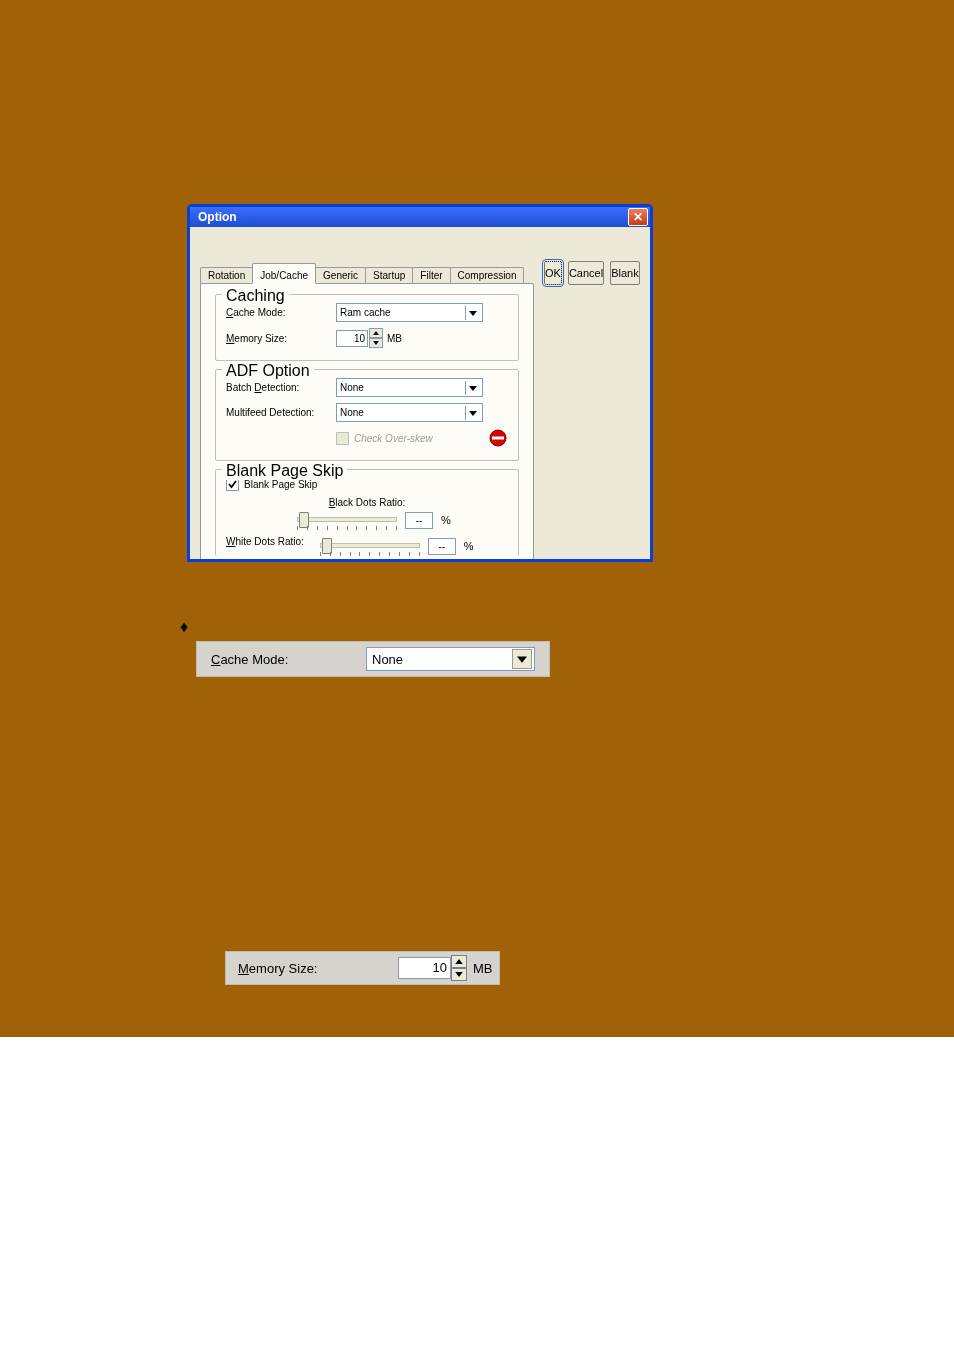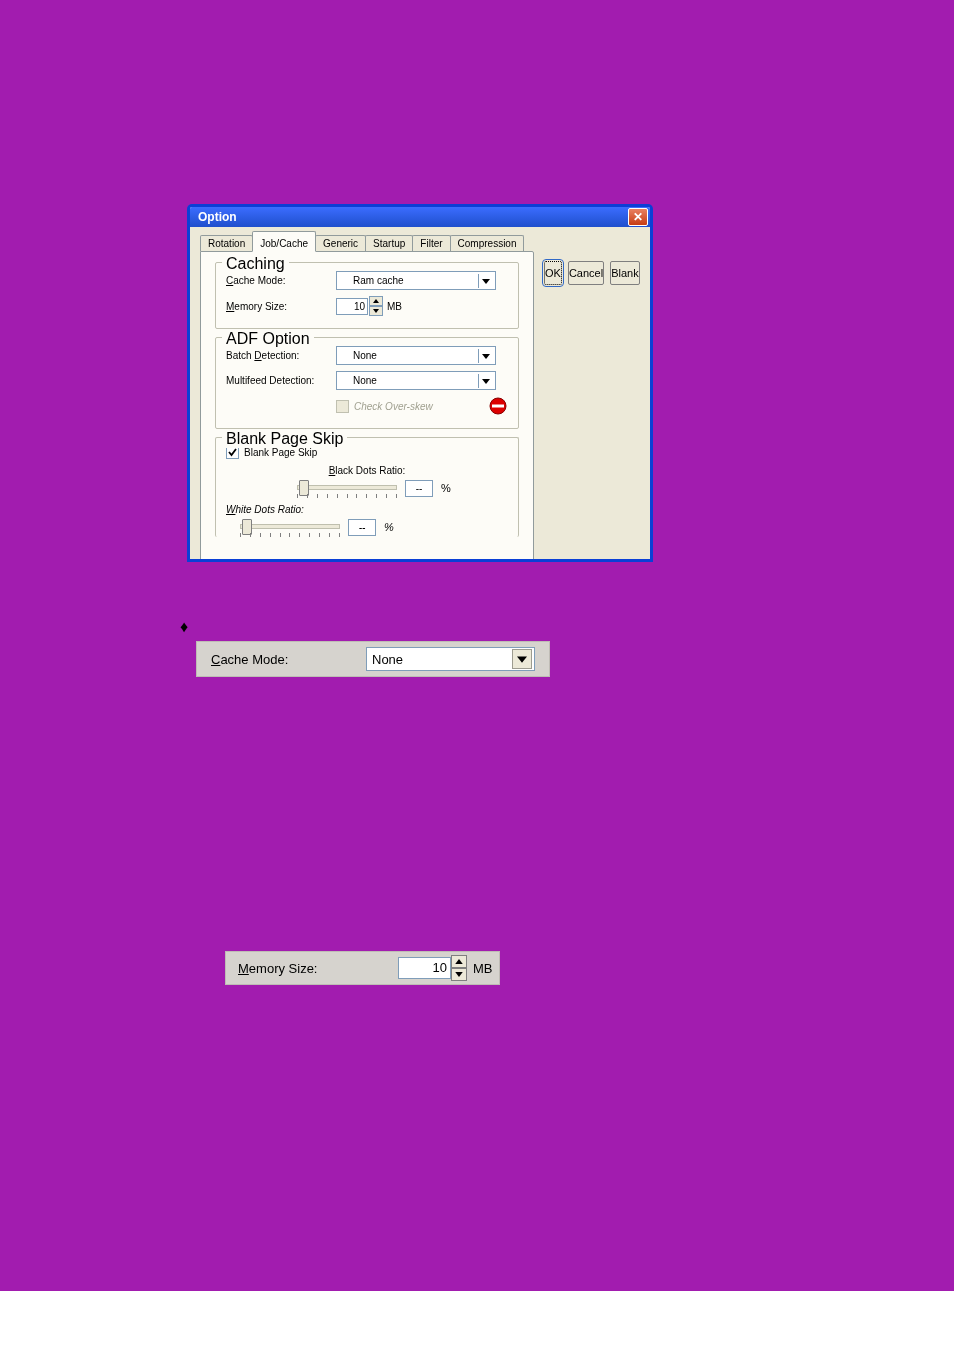--- a/index.html
+++ b/index.html
@@ -6,23 +6,23 @@
     margin: 0;
     padding: 0;
     background: #fff;
     font-family: Tahoma, Arial, sans-serif;
     font-size: 11px;
     color: #000;
   }
 
   .page {
     width: 954px;
-    height: 1291px;
-    position: relative;
-    background: #a21caf;
+    height: 1037px;
+    position: relative;
+    background: #a16207;
   }
 
   
   .option-window {
     position: absolute;
     left: 188px;
     top: 205px;
     width: 460px;
     height: 352px;
     border: 2px solid #0a3fd6;
@@ -71,20 +71,21 @@
     position: relative;
   }
 
   .tabs {
     display: flex;
     align-items: flex-end;
     gap: 0;
     height: 18px;
     position: relative;
     z-index: 2;
+    margin-top: 32px;
   }
   .tab {
     border: 1px solid #919b9c;
     border-bottom: none;
     background: #ece9d8;
     padding: 2px 7px;
     font-size: 10px;
     margin-right: -1px;
     border-radius: 2px 2px 0 0;
     cursor: pointer;
@@ -135,21 +136,21 @@
   }
   .form-label .ul { text-decoration: underline; }
   .select {
     width: 140px;
     height: 17px;
     background: #fff;
     border: 1px solid #7f9db9;
     display: flex;
     align-items: center;
     justify-content: space-between;
-    padding: 0 2px 0 16px;
+    padding: 0 2px 0 3px;
     font-size: 10px;
   }
   .select .arrow {
     width: 14px;
     height: 14px;
     border-left: 1px solid #7f9db9;
     display: flex;
     align-items: center;
     justify-content: center;
   }
@@ -495,21 +496,21 @@
                       <span></span>
                       <span></span>
                       <span></span>
                     </div>
                 </div>
                 <div class="slider-value">--</div>
                 <span>%</span>
               </div>
             </div>
 
-            <div class="form-row" style="flex-direction:column;align-items:flex-start;gap:2px;font-style:italic;">
+            <div class="form-row" style="flex-direction:row;align-items:flex-start;gap:2px;">
               <div class="form-label" style="width:auto"><span class="ul">W</span>hite Dots Ratio:</div>
               <div class="slider-row">
                 <div class="slider">
                   <div class="slider-track"></div>
                   <div class="slider-thumb"></div>
                   <div class="slider-ticks">
                       <span></span>
                       <span></span>
                       <span></span>
                       <span></span>

